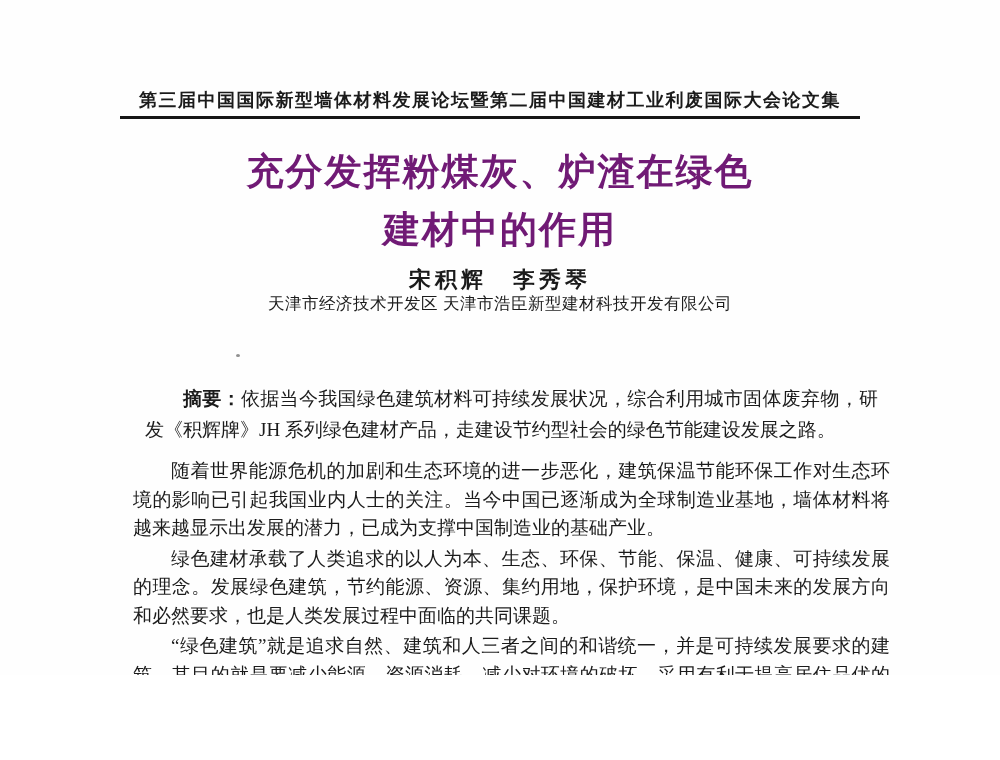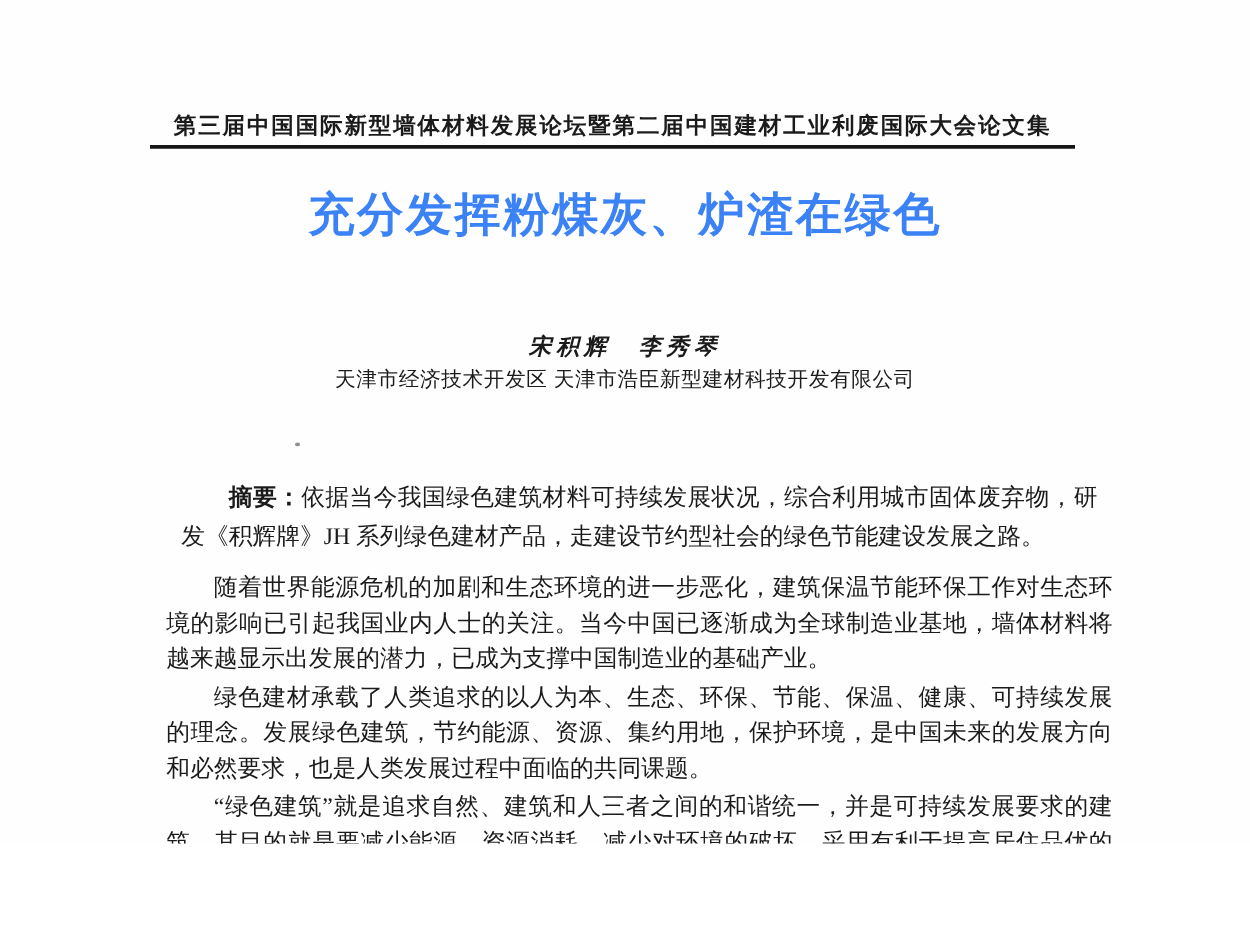--- a/index.html
+++ b/index.html
@@ -36,32 +36,31 @@
     top: 143px;
     left: 0;
     width: 100%;
     margin: 0;
     text-align: center;
     font-family: "Liberation Sans", "DejaVu Sans", sans-serif;
     font-size: 37px;
     font-weight: 700;
     line-height: 58px;
     letter-spacing: 2px;
-    color: #3b82f6;
+    color: #701a75;
   }
 
   
   .authors {
     position: absolute;
     top: 265px;
     left: 0;
     width: 100%;
     text-align: center;
-    font-size: 18px;
-    font-style: italic;
+    font-size: 22px;
     font-weight: 600;
     letter-spacing: 4px;
   }
 
   
   .affiliation {
     position: absolute;
     top: 293px;
     left: 0;
     width: 100%;
@@ -130,20 +129,21 @@
 <body>
 
 <div class="page">
 
   <header class="running-header">
     <div class="header-text">第三届中国国际新型墙体材料发展论坛暨第二届中国建材工业利废国际大会论文集</div>
   </header>
 
   <h1 class="paper-title">
     <span>充分发挥粉煤灰、炉渣在绿色</span><br>
+    <span>建材中的作用</span>
   </h1>
 
   <div class="authors">宋积辉　李秀琴</div>
 
   <div class="affiliation">天津市经济技术开发区 天津市浩臣新型建材科技开发有限公司</div>
 
   <div class="artifact-dot"></div>
 
   <main class="body-column">
 

